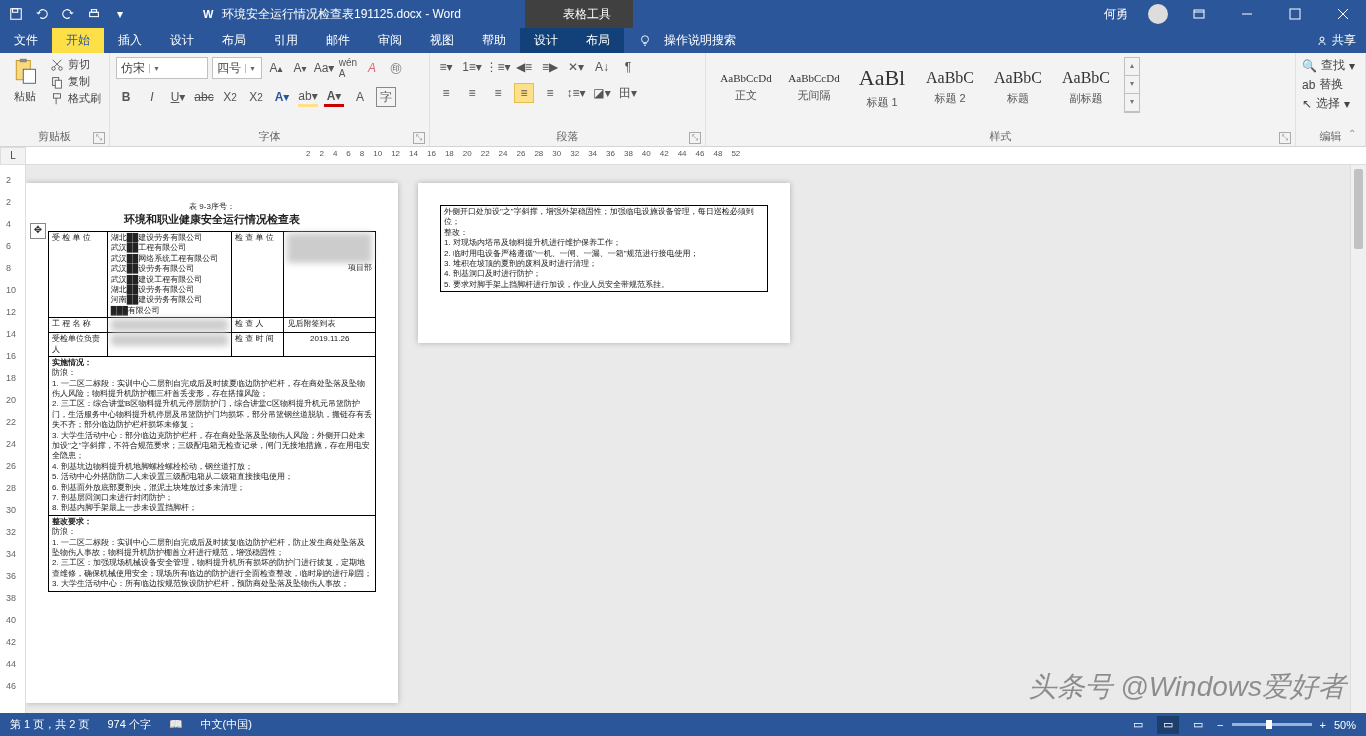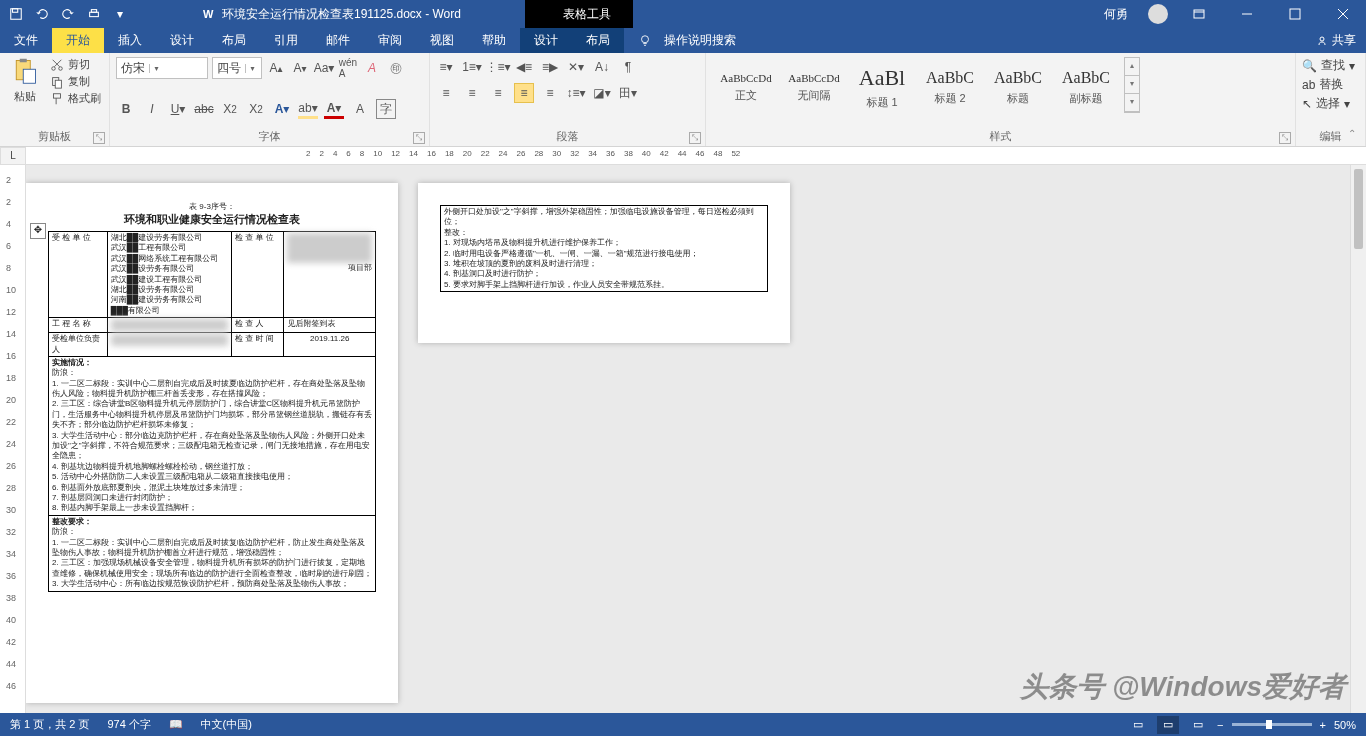--- a/index.html
+++ b/index.html
@@ -2,40 +2,40 @@
 <html><head>
 <meta charset="utf-8">
 <style>
 * { margin:0; padding:0; box-sizing:border-box; font-family:"Microsoft YaHei","Segoe UI",sans-serif; }
 body { background:#fff; width:1366px; height:736px; overflow:hidden; font-size:12px; color:#444; }
 .titlebar { height:28px; background:#2b579a; color:#fff; display:flex; align-items:center; position:relative; }
 .qa { display:flex; gap:2px; padding:0 4px; }
 .qa-btn { width:24px; height:24px; display:flex; align-items:center; justify-content:center; color:#fff; }
 .qa-btn svg { width:14px; height:14px; }
 .title-center { position:absolute; left:200px; display:flex; align-items:center; color:#fff; font-size:12px; }
-.tools-tab-hdr { position:absolute; left:525px; top:0; width:108px; height:28px; background:#000000; color:#fff; display:flex; align-items:center; justify-content:center; font-size:12px;padding-left:16px; }
+.tools-tab-hdr { position:absolute; left:525px; top:0; width:108px; height:28px; background:#404040; color:#fff; display:flex; align-items:center; justify-content:center; font-size:12px;padding-left:16px; }
 .user-area { position:absolute; right:0; display:flex; align-items:center; gap:2px; }
 .win-btn { width:46px; height:28px; display:flex; align-items:center; justify-content:center; color:#fff; }
 .avatar { width:20px; height:20px; border-radius:50%; background:#ddd; margin:0 6px; }
 .tabbar { height:25px; background:#2b579a; display:flex; align-items:stretch; color:#fff; position:relative; }
 .tab { padding:0 14px; display:flex; align-items:center; font-size:12px; cursor:pointer; }
 .tab.active { background:#fde047; color:#2b579a; }
 .tab.tool { background:#124078; }
 .tab.tell { display:flex; align-items:center; gap:12px; }
 .share-btn { position:absolute; right:10px; top:0; height:25px; display:flex; align-items:center; gap:4px; font-size:12px; color:#fff; }
 .ribbon { height:94px; background:#f3f3f3; border-bottom:1px solid #d4d4d4; display:flex; position:relative; }
 .rgroup { border-right:1px solid #e1e1e1; display:flex; flex-direction:column; justify-content:space-between; padding:4px 6px 2px; }
 .rgroup-label { text-align:center; font-size:11px; color:#666; padding-top:2px; position:relative; }
 .rgroup-label .launcher { position:absolute; right:-2px; bottom:0; width:12px; height:12px; border:1px solid #aaa; font-size:8px; line-height:10px; text-align:center; color:#888; }
 .clip-body { display:flex; gap:6px; }
 .paste-big { width:38px; display:flex; flex-direction:column; align-items:center; gap:4px; }
 .paste-big svg { width:28px; height:28px; }
 .clip-small { display:flex; flex-direction:column; gap:2px; font-size:11px; }
 .clip-small div { display:flex; align-items:center; gap:4px; }
-.font-body { display:flex; flex-direction:column; gap:20px; }
+.font-body { display:flex; flex-direction:column; gap:8px; }
 .font-row1 { display:flex; gap:4px; align-items:center; }
 .font-row2 { display:flex; gap:6px; align-items:center; }
 .combo { display:flex; align-items:center; border:1px solid #c0c0c0; background:#fff; height:22px; }
 .combo span { padding:0 4px; font-size:12px; }
 .combo .arrow { width:14px; border-left:1px solid #c0c0c0; text-align:center; font-size:8px; color:#666; }
 .icon-btn { width:20px; height:20px; display:flex; align-items:center; justify-content:center; font-size:12px; color:#555; }
 .icon-btn.hl { background:#ffe08a; border:1px solid #e6c04d; }
 .para-body { display:flex; flex-direction:column; gap:6px; }
 .para-row { display:flex; gap:6px; align-items:center; }
 .styles-body { display:flex; gap:0; align-items:flex-start; }
@@ -52,21 +52,21 @@
 .workspace { position:absolute; top:165px; left:26px; right:16px; bottom:23px; background:#eaeaea; overflow:hidden; }
 .ruler-v { position:absolute; top:165px; left:0; width:26px; bottom:23px; background:#fff; border-right:1px solid #ddd; }
 .ruler-v .tick { position:absolute; left:6px; font-size:9px; color:#666; }
 .page { position:absolute; background:#fff; box-shadow:0 0 6px rgba(0,0,0,.25); width:372px; height:520px; top:18px; padding:18px 22px; font-family:SimSun,serif; font-size:9px; color:#222; }
 .page.left { left:0; }
 .page.right { left:392px; width:372px; height:160px; }
 .doc-title { text-align:center; font-weight:bold; font-size:11px; }
 .doc-table { border-collapse:collapse; width:100%; margin-top:4px; }
 .doc-table td { border:1px solid #000; padding:1px 3px; font-size:8px; line-height:1.3; vertical-align:top; }
 .blur { filter:blur(3px); background:#ccc; color:transparent; }
-.watermark { position:absolute; right:20px; bottom:30px; font-size:28px; color:rgba(0,0,0,.4); font-weight:bold; font-style:italic; z-index:50;margin-top:29px; }
+.watermark { position:absolute; right:20px; bottom:30px; font-size:28px; color:rgba(0,0,0,.4); font-weight:normal; font-style:italic; z-index:50;margin-top:29px; }
 .statusbar { position:absolute; bottom:0; left:0; right:0; height:23px; background:#2b579a; color:#fff; display:flex; align-items:center; font-size:11px; padding:0 10px; gap:18px; }
 .statusbar .right { margin-left:auto; display:flex; align-items:center; gap:8px; }
 .view-btn { width:22px; height:18px; display:flex; align-items:center; justify-content:center; }
 .zoom-slider { width:80px; height:3px; background:#9ab3d6; position:relative; }
 .zoom-slider .thumb { position:absolute; top:-3px; left:34px; width:6px; height:9px; background:#fff; }
 .scroll-v { position:absolute; top:165px; right:0; bottom:23px; width:16px; background:#f0f0f0; border-left:1px solid #ddd; }
 .scroll-v .thumb { position:absolute; top:4px; left:3px; right:3px; height:80px; background:#c1c1c1; border-radius:2px; }
 .ruler-scale { position:absolute; top:2px; left:280px; display:flex; gap:9px; font-size:8px; color:#555; }
 .anchor-icon { position:absolute; left:4px; top:40px; width:16px; height:16px; border:1px solid #888; background:#fff; font-size:10px; text-align:center; }
 .table-header-num { font-size:8px; }

